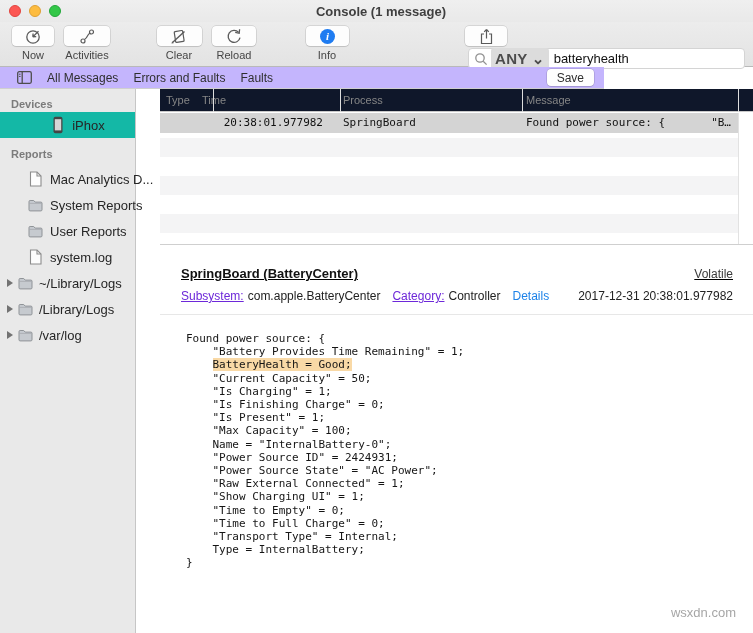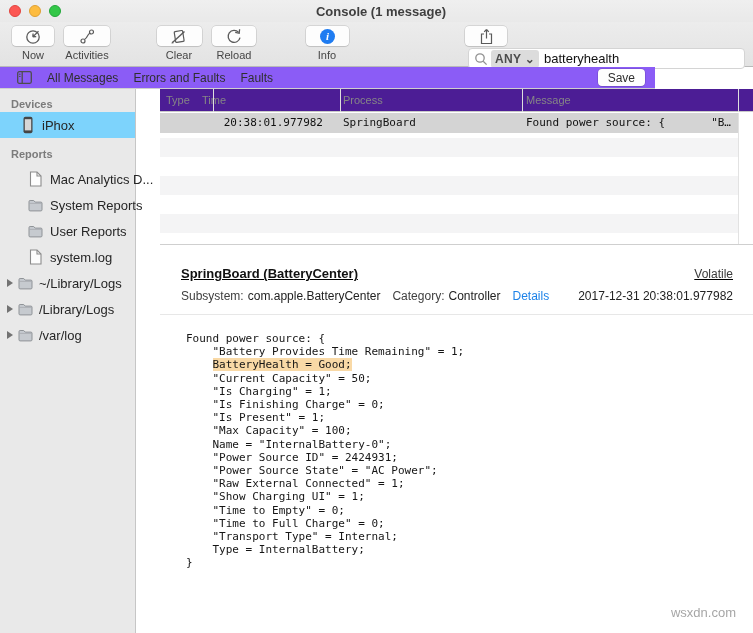--- a/index.html
+++ b/index.html
@@ -23,57 +23,57 @@
              background:linear-gradient(#ececec,#e3e3e3); border-bottom:1px solid #b9b9b9; }
   .tb-item { position:absolute; top:4px; text-align:center; }
   .tb-btn { height:20px; margin:0 auto; background:#fdfdfd; border-radius:4px;
             box-shadow:0 0 0 0.5px rgba(0,0,0,0.18), 0 1px 1px rgba(0,0,0,0.08);
             display:flex; align-items:center; justify-content:center; cursor:default; }
   .tb-label { margin-top:3px; font-size:11px; color:#464646; }
   svg.ic { display:block; }
   .searchfield { position:absolute; left:468px; top:26px; width:277px; height:21px;
                  background:#fff; border:1px solid #d4d4d4; border-radius:4px;
                  display:flex; align-items:center; padding:0 5px; }
-  .any-token { background:#dcdcdc; color:#4c4c4c; font-size:12px; font-weight:bold;
+  .any-token { background:#dcdcdc; color:#4c4c4c; font-size:15px; font-weight:bold;
                border-radius:3px; padding:2px 4px; margin:0 5px 0 3px; letter-spacing:0.3px;
                white-space:nowrap; }
   .search-input { border:none; outline:none; flex:1; font-size:13px; color:#111;
                   font-family:"Liberation Sans",sans-serif; background:transparent; }
 
   
-  .filterbar { position:absolute; left:0; top:67px; width:655px; height:22px;
-               background:#8b5cf6; border-bottom:1px solid #cfcfcf; display:flex; align-items:center; }
+  .filterbar { position:absolute; left:0; top:67px; width:604px; height:22px;
+               background:#c4b5fd; border-bottom:1px solid #cfcfcf; display:flex; align-items:center; }
   .fb-toggle { margin-left:17px; display:flex; align-items:center; }
   .fb-item { font-size:12px; color:#2f2f2f; margin-left:15px; white-space:nowrap; }
   .fb-item:first-of-type { margin-left:16px; }
   .save-btn { position:absolute; right:10px; top:2px; height:17px; padding:0 10px;
               background:#fefefe; border-radius:4px; font-size:12px; color:#2f2f2f;
               box-shadow:0 0 0 0.5px rgba(0,0,0,0.2), 0 1px 1px rgba(0,0,0,0.08);
               display:flex; align-items:center; }
 
   
   .sidebar { position:absolute; left:0; top:89px; width:136px; bottom:0;
              background:#e9e9e9; border-right:1px solid #c6c6c6; padding-top:7px; }
   .sb-header { height:16px; padding-left:11px; font-size:11px; font-weight:bold;
                color:#7b7b7b; display:flex; align-items:center; }
   .sb-header.reports { margin-top:8px; }
   .sb-gap { height:4px; }
   .sb-item { height:26px; display:flex; align-items:center; font-size:13px; color:#262626;
              white-space:nowrap; }
-  .sb-item.selected { background:#7dd3fc; }
+  .sb-item.selected { background:#14b8a6;justify-content:center; }
   .sb-item .sbicon { flex:0 0 auto; display:flex; align-items:center; justify-content:center; }
   .sb-item.device { padding-left:19px; } .sb-item.device .sbicon { width:18px; margin-right:5px; }
   .sb-item.report { padding-left:28px; } .sb-item.report .sbicon { width:15px; margin-right:7px; }
   .sb-item.disc   { padding-left:7px;  } .sb-item.disc .sbicon   { width:15px; margin-right:6px; }
   .tri { width:0; height:0; border-left:6px solid #727272; border-top:4px solid transparent;
          border-bottom:4px solid transparent; margin-right:5px; flex:0 0 auto; }
 
   
   .content { position:absolute; left:160px; top:89px; right:0; bottom:0; background:#fff; }
-  .thead { position:absolute; left:0; top:0; right:0; height:23px; background:#4c1d95;
+  .thead { position:absolute; left:0; top:0; right:0; height:23px; background:#0f172a;
            border-bottom:1px solid #c9c9c9; }
   .th { position:absolute; top:5px; font-size:11px; color:#868686; }
   .th.c-type    { left:6px; }
   .th.c-time    { left:42px; }
   .th.c-process { left:183px; }
   .th.c-message { left:366px; }
   .vline { position:absolute; top:0; width:1px; background:#dedede; }
   .thead .vline { height:23px; }
   .tbody { position:absolute; left:0; top:24px; right:0; height:131px; background:#fff; }
   .tbody .edge { position:absolute; left:578px; top:0; bottom:0; width:1px; background:#e2e2e2; }
@@ -87,21 +87,21 @@
   .cell.msg { left:366px; width:208px; display:flex; justify-content:space-between; padding-right:3px; }
 
   
   .detail { position:absolute; left:0; top:155px; right:0; bottom:0; background:#fff;
             border-top:1px solid #cfcfcf; }
   .d-row1 { display:flex; justify-content:space-between; align-items:baseline;
             margin:21px 20px 0 21px;text-decoration:underline; }
   .d-title { font-size:13px; font-weight:bold; color:#111; }
   .d-volatile { font-size:12px; color:#3a3a3a; }
   .d-row2 { display:flex; align-items:baseline; margin:8px 20px 0 21px; font-size:12px; color:#222; }
-  .d-row2 .lbl { color:#404040; }
+  .d-row2 .lbl { color:#6d28d9;text-decoration:underline; }
   .d-row2 .val { margin-left:4px; }
   .d-row2 .gap { margin-left:12px; }
   .d-link { color:#1d82e8; margin-left:12px; }
   .d-ts { margin-left:auto; }
   .d-divider { height:1px; background:#e7e7e7; margin-top:11px; }
   pre.log { margin:17px 0 0 26px; font-family:"DejaVu Sans Mono",monospace;
             font-size:11px; line-height:13.2px; color:#151515; white-space:pre; }
   pre.log .hl { background:#f9d9a6; }
 
   .watermark { position:absolute; right:17px; bottom:13px; font-size:13px; color:#a6a6a6; }

